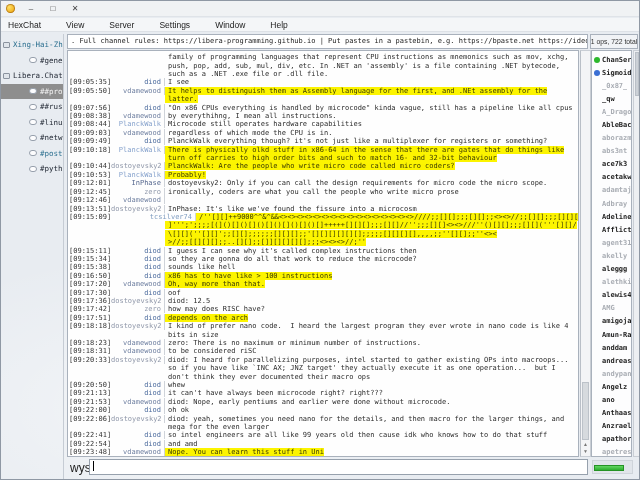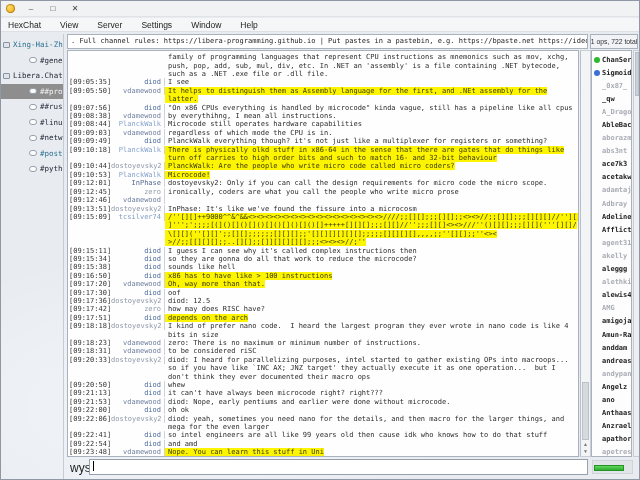--- a/index.html
+++ b/index.html
@@ -15,21 +15,21 @@
   .titlebar{position:absolute;left:0;top:0;right:0;height:16px;display:flex;align-items:center;
     background:#f0f2f4;border-bottom:1px solid #dfe3e8;font-size:9px;color:#1c1c1c;}
   .appicon{width:9px;height:9px;border-radius:50%;margin:0 5px 0 5px;
     background:radial-gradient(circle at 35% 35%, #ffe066, #f2b01e 70%, #b87510);
     box-shadow:inset 0 0 0 1px rgba(120,60,0,.45);}
   .title-text{flex:1;white-space:nowrap;overflow:hidden;}
   .winbtn{width:22px;height:15px;display:flex;align-items:center;justify-content:center;
     font-size:8px;color:#444;}
   
   .menubar{position:absolute;left:0;top:17px;right:0;height:14px;display:flex;align-items:center;
-    gap:19px;padding-left:7px;background:#f4f6f8;border-bottom:1px solid #dde1e6;font-size:8.5px;color:#1c1c1c;}
+    gap:25px;padding-left:7px;background:#f4f6f8;border-bottom:1px solid #dde1e6;font-size:8.5px;color:#1c1c1c;}
   
   .tree{position:absolute;left:0;top:33px;width:63px;bottom:0;border-right:1px solid #c6ccd4;
     padding-top:3px;font-family:"DejaVu Sans Mono",monospace;font-size:7.5px;overflow:hidden;}
   .tree-row{height:15.5px;display:flex;align-items:center;gap:3px;white-space:nowrap;overflow:hidden;color:#1d2430;}
   .tree-row.net{padding-left:2px;}
   .tree-row.chan{padding-left:28px;}
   .tree-row.sel{background:#8e8e8e;color:#f4f4f4;}
   .ico-net{flex:0 0 auto;width:7px;height:6px;border:1px solid #8a929e;border-radius:1px;background:#dfe4ea;}
   .ico-chan{flex:0 0 auto;width:8px;height:6px;border:1px solid #97a0ac;border-radius:3px;background:#fdfdfe;}
   .tree-label{overflow:hidden;white-space:nowrap;}
@@ -207,21 +207,21 @@
           <span class="cx hl">turn off carries to high order bits and such to match 16- and 32-bit behaviour</span>
         </div>
         <div class="cline">
           <span class="ct">[09:10:44]</span>
           <span class="cn" style="color: rgb(142, 150, 168);">dostoyevsky2</span>
           <span class="cx hl">PlanckWalk: Are the people who write micro code called micro coders?</span>
         </div>
         <div class="cline">
           <span class="ct">[09:10:53]</span>
           <span class="cn" style="color: rgb(134, 162, 204);">PlanckWalk</span>
-          <span class="cx hl">Microcode!</span>
+          <span class="cx hl">Probably!</span>
         </div>
         <div class="cline">
           <span class="ct">[09:12:01]</span>
           <span class="cn" style="color: rgb(85, 103, 142);">InPhase</span>
           <span class="cx">dostoyevsky2: Only if you can call the design requirements for micro code the micro scope.</span>
         </div>
         <div class="cline">
           <span class="ct">[09:12:45]</span>
           <span class="cn" style="color: rgb(144, 153, 171);">zero</span>
           <span class="cx">ironically, coders are what you call the people who write micro prose</span>
@@ -230,21 +230,21 @@
           <span class="ct">[09:12:46]</span>
           <span class="cn" style="color: rgb(110, 127, 160);">vdamewood</span>
         </div>
         <div class="cline">
           <span class="ct">[09:13:51]</span>
           <span class="cn" style="color: rgb(142, 150, 168);">dostoyevsky2</span>
           <span class="cx">InPhase: It's like we've found the fissure into a microcosm</span>
         </div>
         <div class="cline">
           <span class="ct">[09:15:09]</span>
-          <span class="cn" style="color: rgb(126, 156, 192);">tcsilver74</span>
+          <span class="cn" style="color: rgb(126, 156, 192); margin-left: 31px;">tcsilver74</span>
           <span class="cx hl">/''[][]++9000^^&amp;^&amp;&amp;&lt;&gt;&lt;&gt;&lt;&gt;&lt;&gt;&lt;&gt;&lt;&gt;&lt;&gt;&lt;&gt;&lt;&gt;&lt;&gt;&lt;&gt;&lt;&gt;&lt;&gt;&lt;&gt;&lt;&gt;&lt;&gt;////;;[][];;;[][];;&lt;&gt;&lt;&gt;//;;[][];;;[][][]//''][][]</span>
         </div>
         <div class="cline">
           <span class="ct"></span>
           <span class="cn"></span>
           <span class="cx hl">]''';';;;;[(]()[]()[]()[]()[]()[]()[]+++++[][][];;;[][]//'';;;[][]&lt;&gt;&lt;&gt;///''()[][];;;[][]('''[][]/</span>
         </div>
         <div class="cline">
           <span class="ct"></span>
           <span class="cn"></span>

